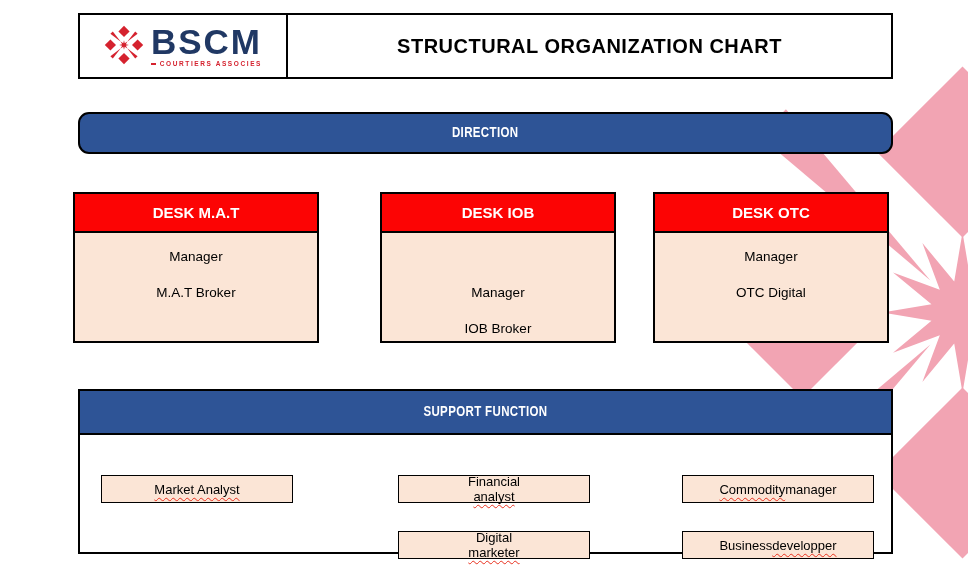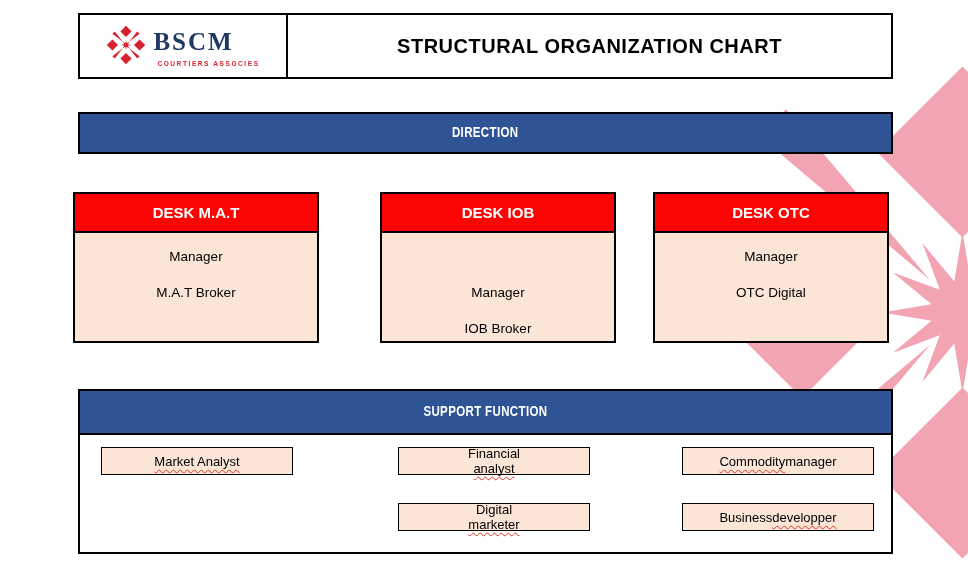--- a/index.html
+++ b/index.html
@@ -28,22 +28,22 @@
     display: flex;
   }
   #logo-cell {
     width: 206px; border-right: 2px solid #000;
     display: flex; align-items: center; justify-content: center;
     gap: 7px; background: #fff;
   }
   #logo-mark { width: 40px; height: 40px; margin-top: -2px; }
   #logo-textcol { display: flex; flex-direction: column; }
   #brand-word {
-    font-family: Liberation Serif, serif;
-    font-weight: 600; font-size: 25px; line-height: 33px;
+    font-family: Liberation Sans, sans-serif;
+    font-weight: 600; font-size: 35px; line-height: 33px;
     color: #203864; letter-spacing: 2px;
   }
   #tagline-row { display: flex; align-items: center; gap: 4px; margin-top: 2px; }
   #tagline-rule { flex: 1; height: 2px; background: #d5222e; }
   #tagline-text {
     font-size: 6.5px; font-weight: bold; color: #d5222e;
     letter-spacing: 1.6px; white-space: nowrap;
   }
   #title-cell {
     flex: 1; display: flex; align-items: center; justify-content: center;
@@ -55,21 +55,21 @@
   
   .banner {
     background: #2e5496; border: 2px solid #000;
     display: flex; align-items: center; justify-content: center;
   }
   .banner-label {
     color: #fff; font-weight: bold; font-size: 12.5px;
     letter-spacing: 0.4px;
     transform: scale(0.92, 1.12);
   }
-  #direction-bar { left: 78px; top: 112px; width: 811px; height: 38px; }
+  #direction-bar { left: 78px; top: 112px; width: 811px; height: 38px; border-radius: 11px; }
 
   
   .desk-box {
     top: 192px; height: 147px;
     border: 2px solid #000; background: #fbe5d6;
     display: flex; flex-direction: column;
   }
   #desk-mat { left: 73px;  width: 242px; }
   #desk-iob { left: 380px; width: 232px; gap: 36px; }
   #desk-otc { left: 653px; width: 232px; }
@@ -91,20 +91,21 @@
   #support-header {
     position: absolute; left: 0; top: 0; right: 0; height: 42px;
     border: none; border-bottom: 2px solid #000;
   }
   .support-item {
     position: absolute;
     width: 190px; height: 26px;
     background: #fbe5d6; border: 1.5px solid #000;
     display: flex; align-items: center; justify-content: center;
     font-size: 13px;
+    margin-top: 28px;
   }
   .support-item .misspell {
     text-decoration-line: underline;
     text-decoration-style: wavy;
     text-decoration-color: #e8301e;
     text-decoration-thickness: 1px;
     text-underline-offset: 3px;
   }
   
   .si-r1 { top: 56px; }

